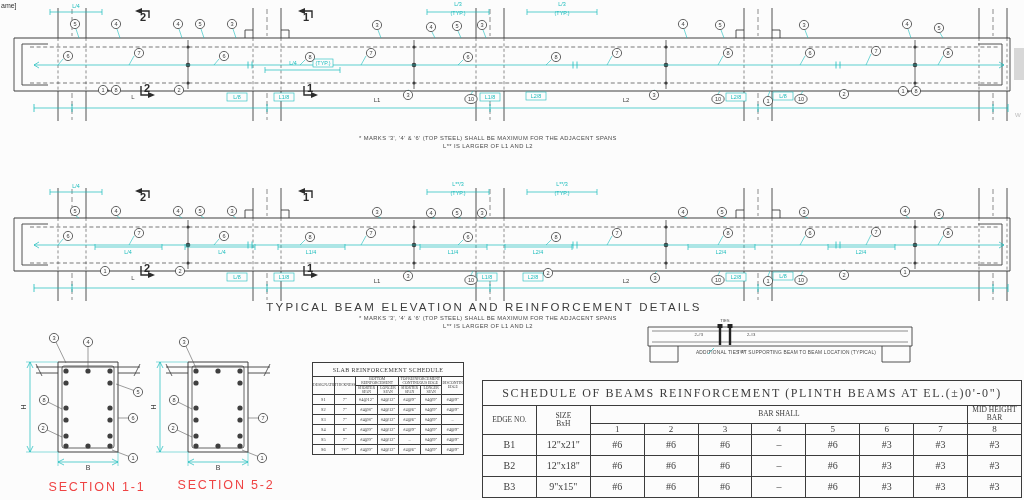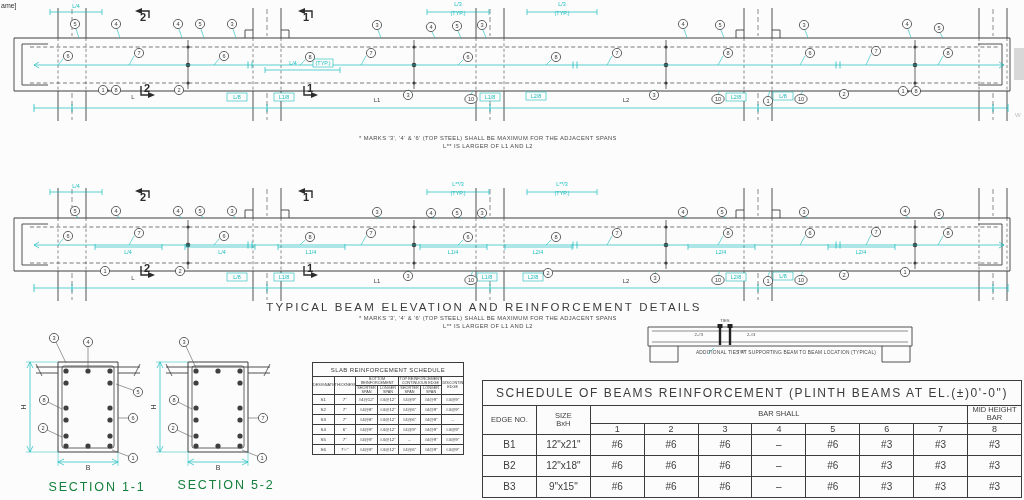--- a/index.html
+++ b/index.html
@@ -2,26 +2,26 @@
 <html><head>
 <meta charset="utf-8">
 <style>
   html,body{margin:0;padding:0;background:#e8e8e8;}
   #canvas{position:relative;width:1024px;height:500px;background:#fcfcfc;overflow:hidden;
           font-family:"Liberation Sans",sans-serif;color:#3a3a3a;}
   .abs{position:absolute;}
   svg{position:absolute;left:0;top:0;}
   .title{font-size:11.5px;letter-spacing:2.2px;white-space:nowrap;transform:translateX(-50%);color:#3c3c3c;}
   .note{font-size:5.8px;letter-spacing:.4px;white-space:nowrap;transform:translateX(-50%);color:#4a4a4a;}
-  .seclabel{font-size:12.5px;letter-spacing:1.8px;white-space:nowrap;transform:translateX(-50%);color:#15803d;}
+  .seclabel{font-size:12.5px;letter-spacing:1.8px;white-space:nowrap;transform:translateX(-50%);color:#ef4444;}
   .cap{font-size:4.8px;letter-spacing:.2px;white-space:nowrap;transform:translateX(-50%);color:#4a4a4a;}
   .corner{font-size:7px;color:#333;}
   .wm{font-size:8px;color:#c2c2c2;}
   .greybox{background:#d8d8d8;}
-  table{border-collapse:collapse;table-layout:fixed;background:#fcfcfc;}
+  table{border-collapse:collapse;table-layout:fixed;background:#fcfcfc;font-family:Liberation Serif, serif;}
   td{border:1px solid #3c3c3c;text-align:center;vertical-align:middle;padding:0;overflow:hidden;
      color:#3c3c3c;white-space:nowrap;}
   #beam-table{width:540px;}
   #beam-table .t{font-size:12px;letter-spacing:1.6px;height:24px;}
   #beam-table .h{font-size:7.5px;line-height:1.1;}
   #beam-table .m{font-size:9px;}
   #beam-table .d{font-size:10px;height:20px;}
   #slab-table{width:152px;}
   #slab-table .t{font-size:6px;letter-spacing:.4px;height:13px;}
   #slab-table .h{font-size:3.8px;line-height:1.05;letter-spacing:0;}

